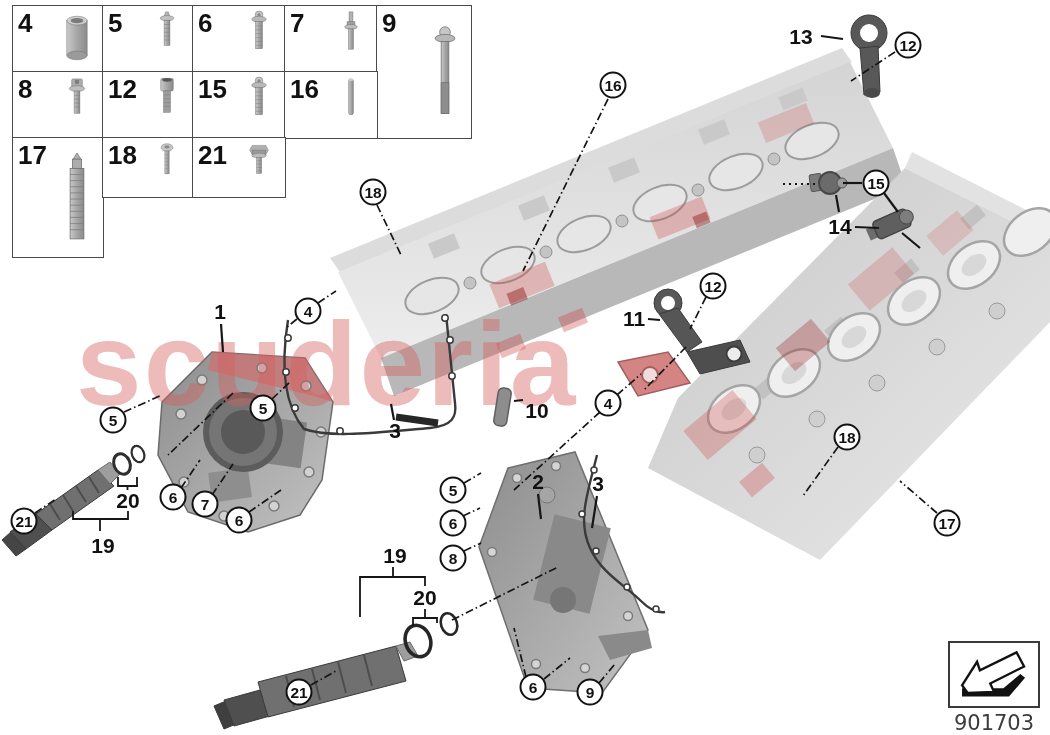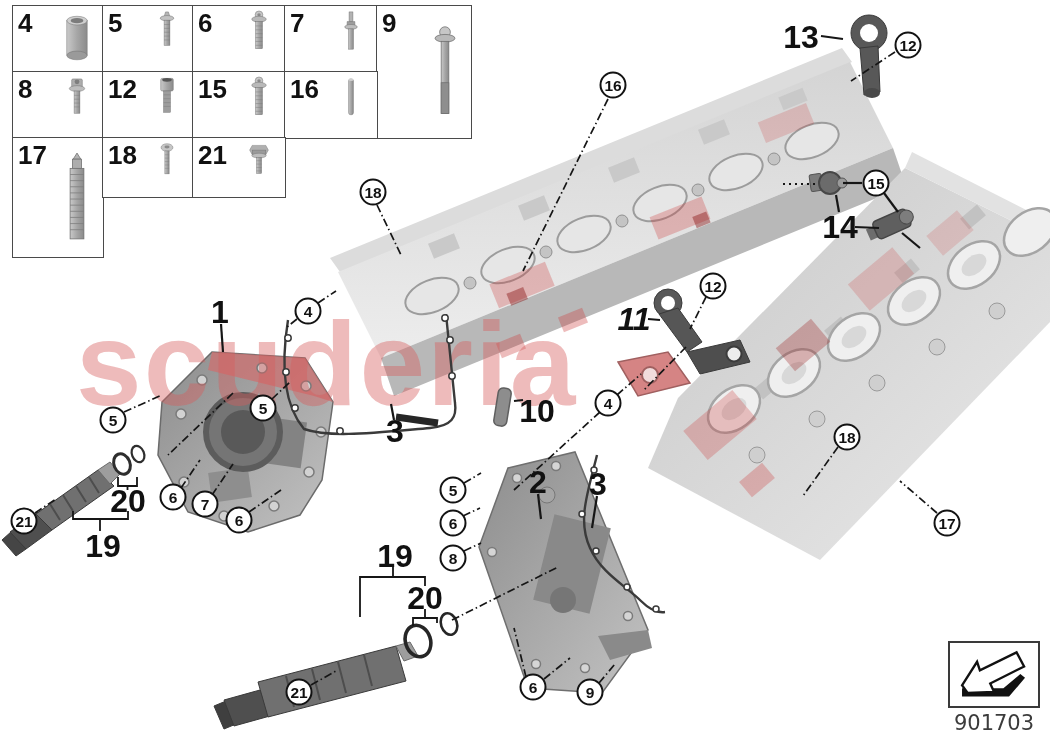--- a/index.html
+++ b/index.html
@@ -10,21 +10,21 @@
   .wm-word{position:absolute;left:76px;top:296px;z-index:2;font-weight:bold;font-size:118px;
            letter-spacing:2px;color:rgba(214,92,92,0.42);white-space:nowrap;}
   .wm-sub{position:absolute;left:72px;top:416px;z-index:2;font-size:44px;
           letter-spacing:44px;color:rgba(140,140,140,0.5);white-space:nowrap;}
   #lines{z-index:3;}
   #callouts{position:absolute;left:0;top:0;width:100%;height:100%;z-index:4;}
   .callout-circle{position:absolute;transform:translate(-50%,-50%);width:27px;height:27px;
     border:2.3px solid #131313;border-radius:50%;background:#fff;box-sizing:border-box;
     font-weight:bold;font-size:15.5px;line-height:23px;text-align:center;color:#111;}
   .callout-plain{position:absolute;transform:translate(-50%,-50%);font-weight:bold;
-    font-size:32px;color:#111;white-space:nowrap;}
+    font-size:21px;color:#111;white-space:nowrap;}
   #fastener-table{position:absolute;left:0;top:0;z-index:5;}
   .fcell{position:absolute;border:1.6px solid #4a4a4a;background:#fff;box-sizing:border-box;}
   .fnum{position:absolute;left:5px;top:2px;font-weight:bold;font-size:26px;color:#111;}
   .fglyph{position:absolute;right:3px;top:4px;height:calc(100% - 8px);width:46px;}
   #code-box{position:absolute;left:948px;top:641px;width:92px;height:67px;z-index:5;
     border:2px solid #3a3a3a;background:#fff;box-sizing:border-box;}
   #code-box svg{width:100%;height:100%;}
   #code-label{position:absolute;left:938px;top:711px;width:112px;z-index:5;text-align:center;
     font-family:"DejaVu Sans",sans-serif;font-size:21px;color:#3c3c3c;}
   #symdefs{position:absolute;width:0;height:0;overflow:hidden;}
@@ -379,21 +379,21 @@
   <div id="callouts">
       <div class="callout-plain" style="left: 801px; top: 37px;">13</div>
       <div class="callout-circle" style="left: 908px; top: 45px;">12</div>
       <div class="callout-circle" style="left: 613px; top: 85px;">16</div>
       <div class="callout-circle" style="left: 876px; top: 183px;">15</div>
       <div class="callout-circle" style="left: 373px; top: 192px;">18</div>
       <div class="callout-plain" style="left: 840px; top: 227px; text-align: right;">14</div>
       <div class="callout-circle" style="left: 713px; top: 286px;">12</div>
       <div class="callout-circle" style="left: 308px; top: 311px;">4</div>
       <div class="callout-plain" style="left: 220px; top: 312px;">1</div>
-      <div class="callout-plain" style="left: 634px; top: 319px; font-style: italic;">11</div>
+      <div class="callout-plain" style="left: 634px; top: 319px;">11</div>
       <div class="callout-plain" style="left: 537px; top: 380px; margin-top: 31px;">10</div>
       <div class="callout-circle" style="left: 608px; top: 403px;">4</div>
       <div class="callout-circle" style="left: 263px; top: 408px;">5</div>
       <div class="callout-circle" style="left: 113px; top: 420px;">5</div>
       <div class="callout-plain" style="left: 395px; top: 431px;">3</div>
       <div class="callout-circle" style="left: 847px; top: 437px;">18</div>
       <div class="callout-plain" style="left: 538px; top: 482px;">2</div>
       <div class="callout-plain" style="left: 598px; top: 484px;">3</div>
       <div class="callout-circle" style="left: 453px; top: 490px;">5</div>
       <div class="callout-circle" style="left: 173px; top: 497px;">6</div>

